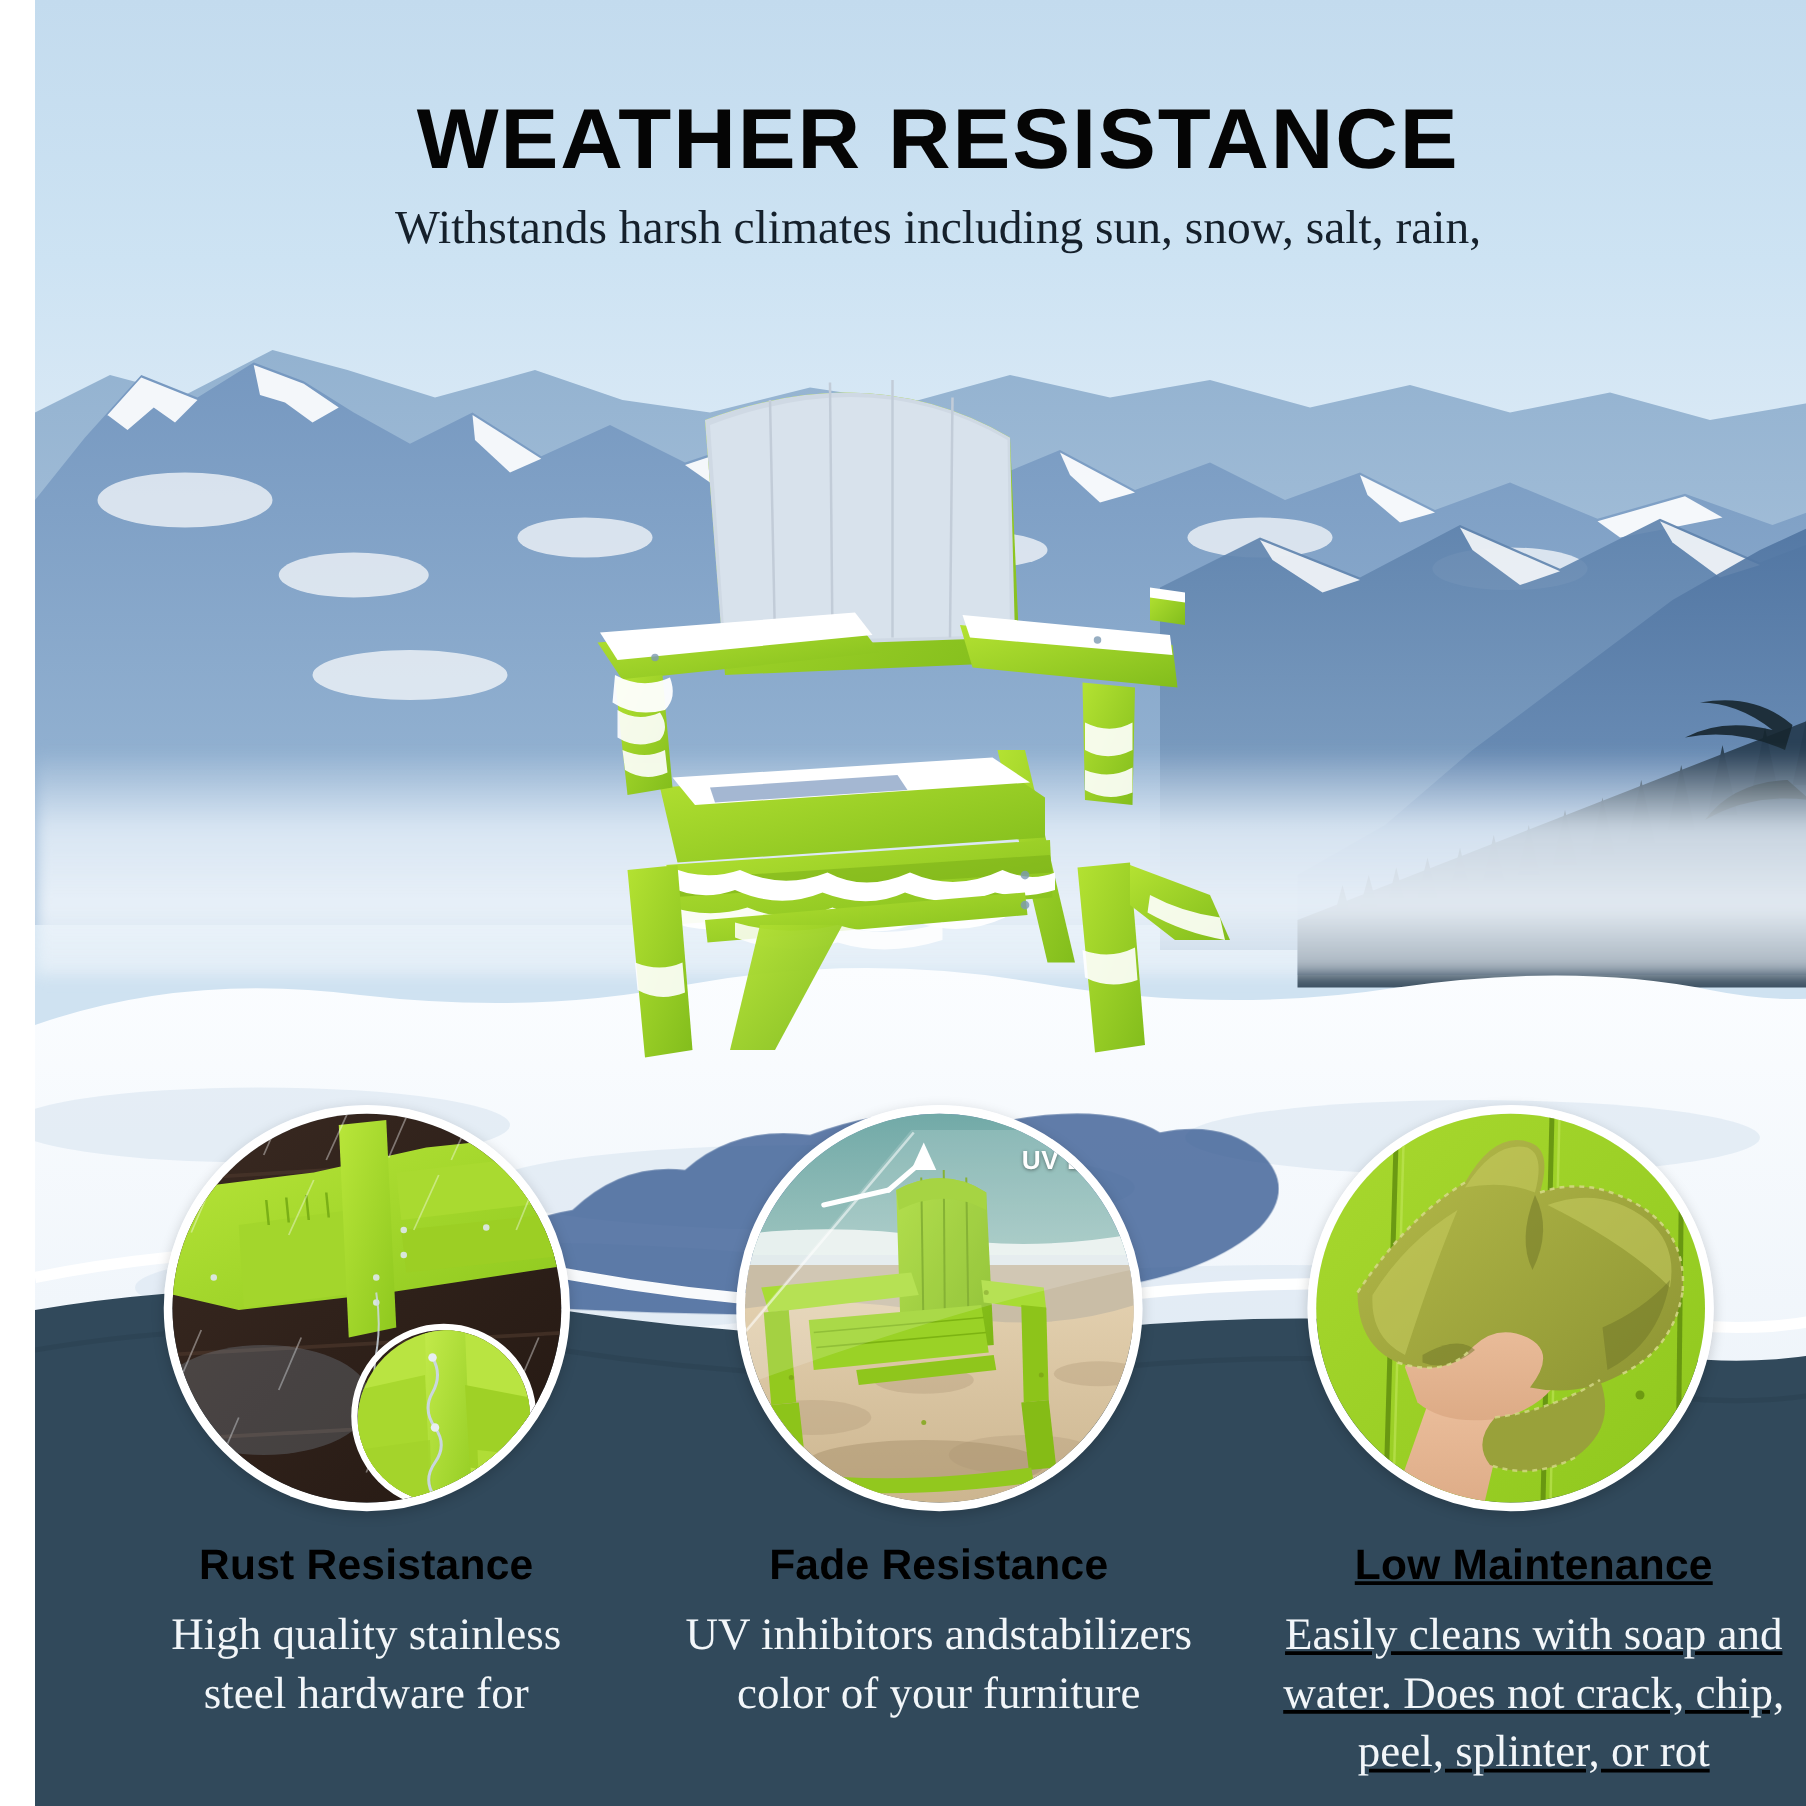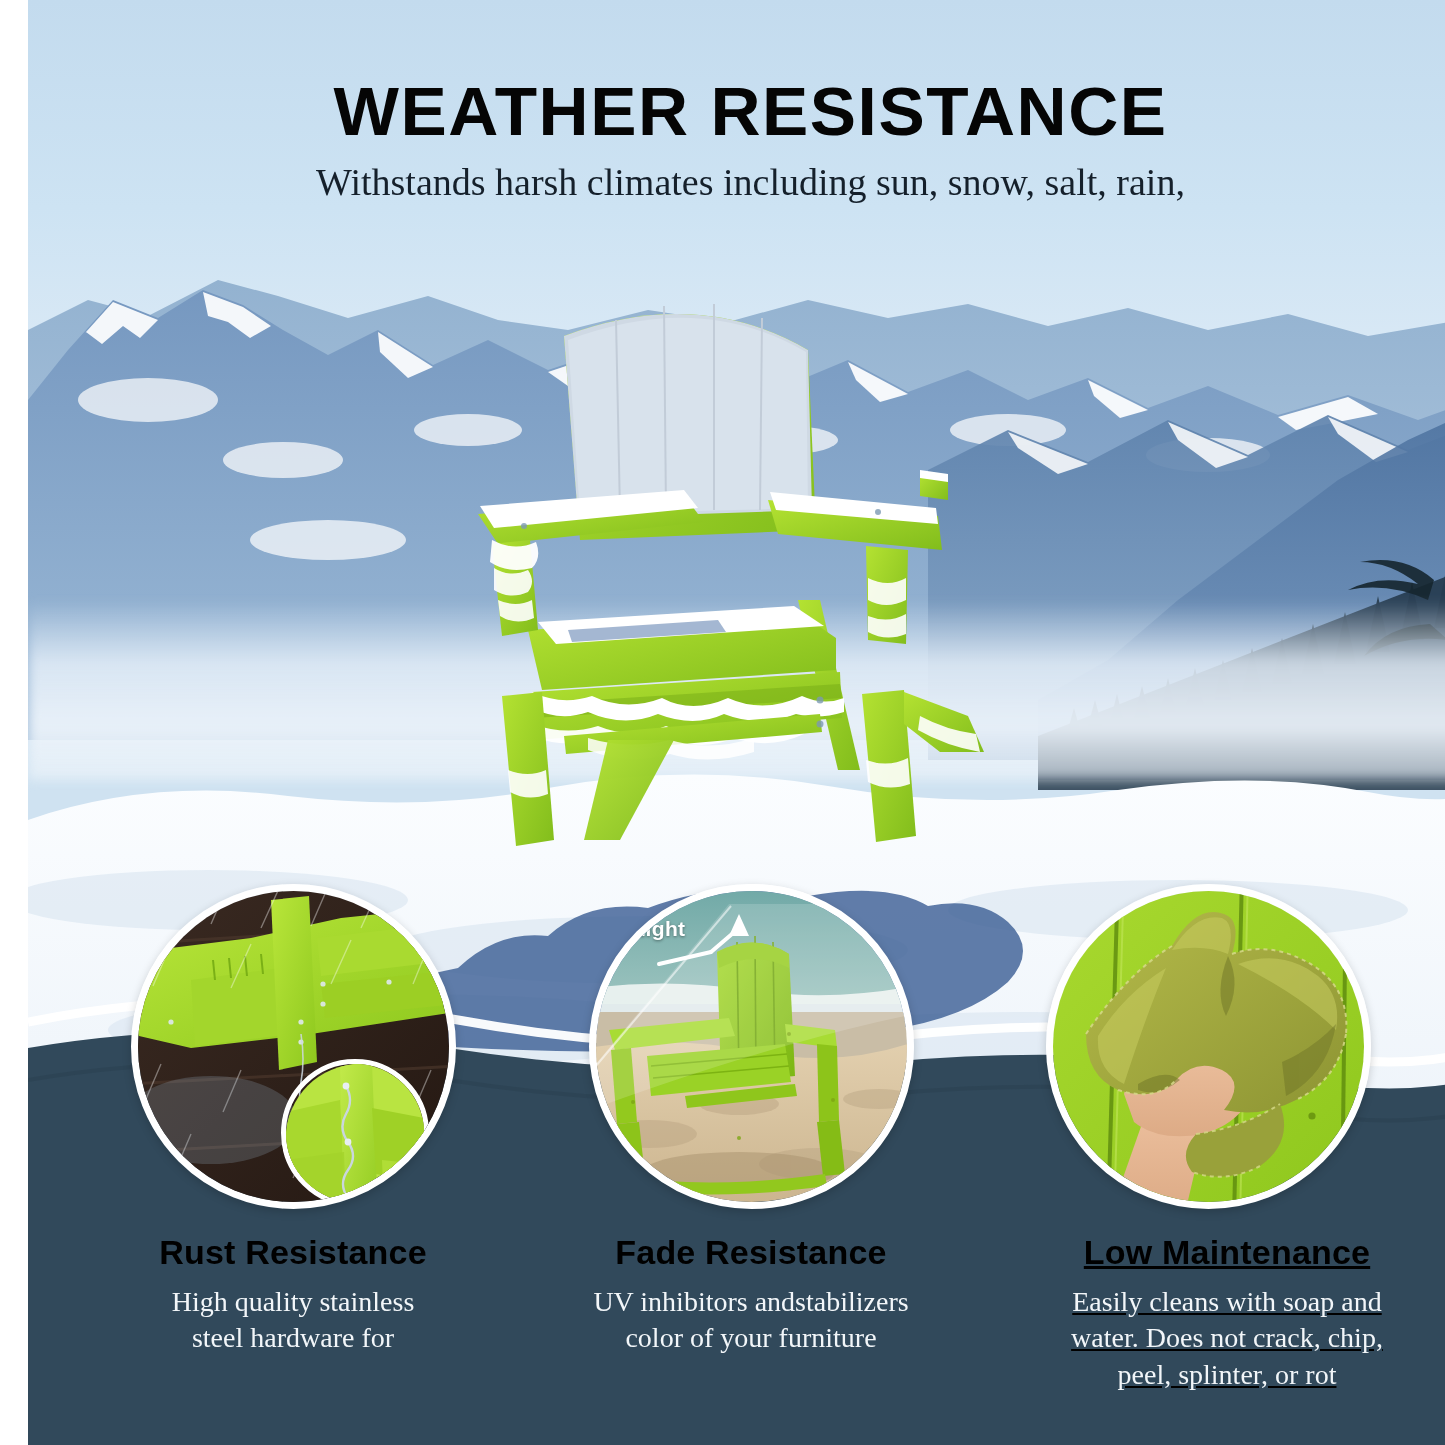--- a/index.html
+++ b/index.html
@@ -85,21 +85,21 @@
   
   .inset-circle {
     position: absolute; left: 143px; top: 168px;
     width: 148px; height: 148px; border-radius: 50%;
     border: 5px solid #ffffff; box-sizing: border-box; overflow: hidden;
   }
 
   
   .uv-label {
     position: absolute; left: 0; top: 26px; width: 100%;
-    text-align: left;
+    text-align: right;
     color: #ffffff;
     font-family: "Liberation Sans", sans-serif;
     font-weight: 700;
     font-size: 21px;
     letter-spacing: .4px;
     text-shadow: 0 1px 3px rgba(0,0,0,.45);
     z-index: 6;
   }
 
   
@@ -115,21 +115,21 @@
     margin: 0 0 12px 0;
     font-family: "Liberation Sans", sans-serif;
     font-weight: 700;
     font-size: 34px;
     letter-spacing: .2px;
     color: #000000;
   }
   .feat p {
     margin: 0;
     font-family: "Liberation Serif", serif;
-    font-size: 28px;
+    font-size: 36px;
     line-height: 1.30;
     color: #f2f6f9;
   }
   .feat p span { display: block; }
 </style>
 </head>
 <body>
 
 <div class="canvas">
 

